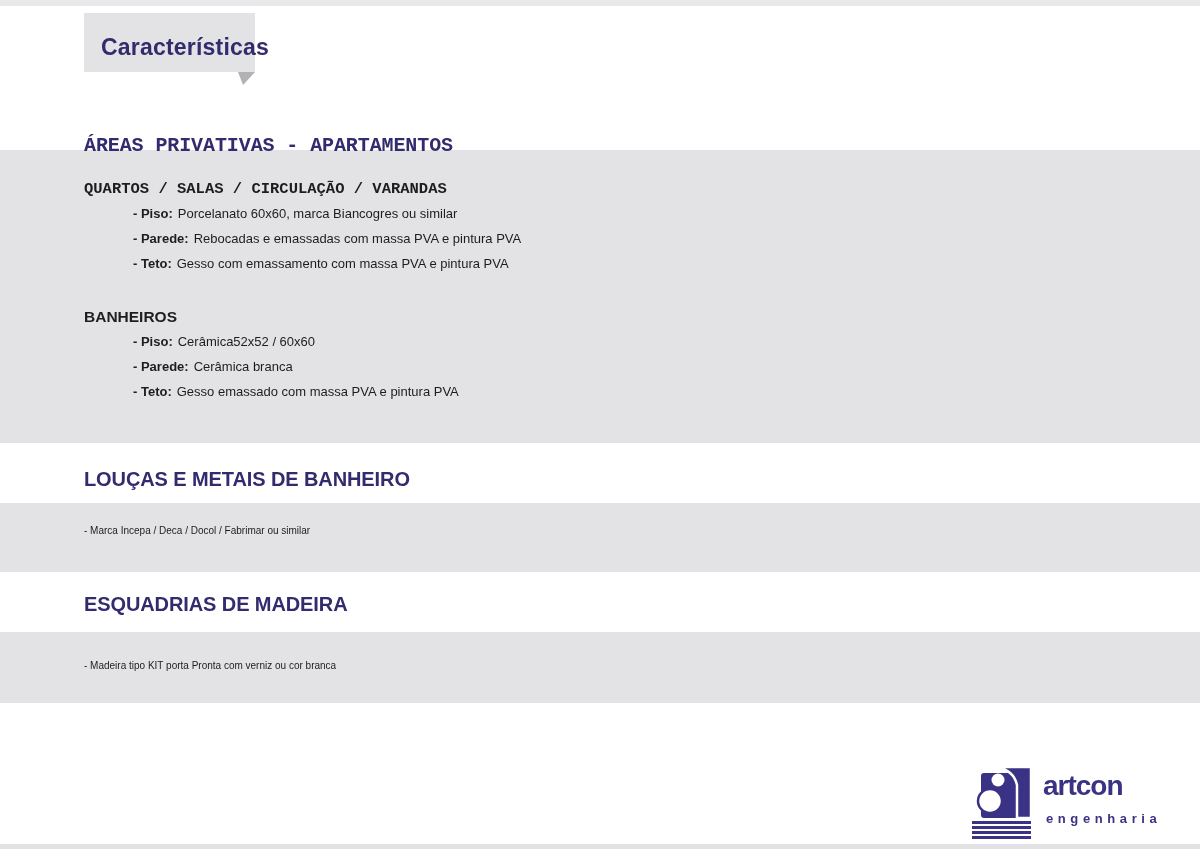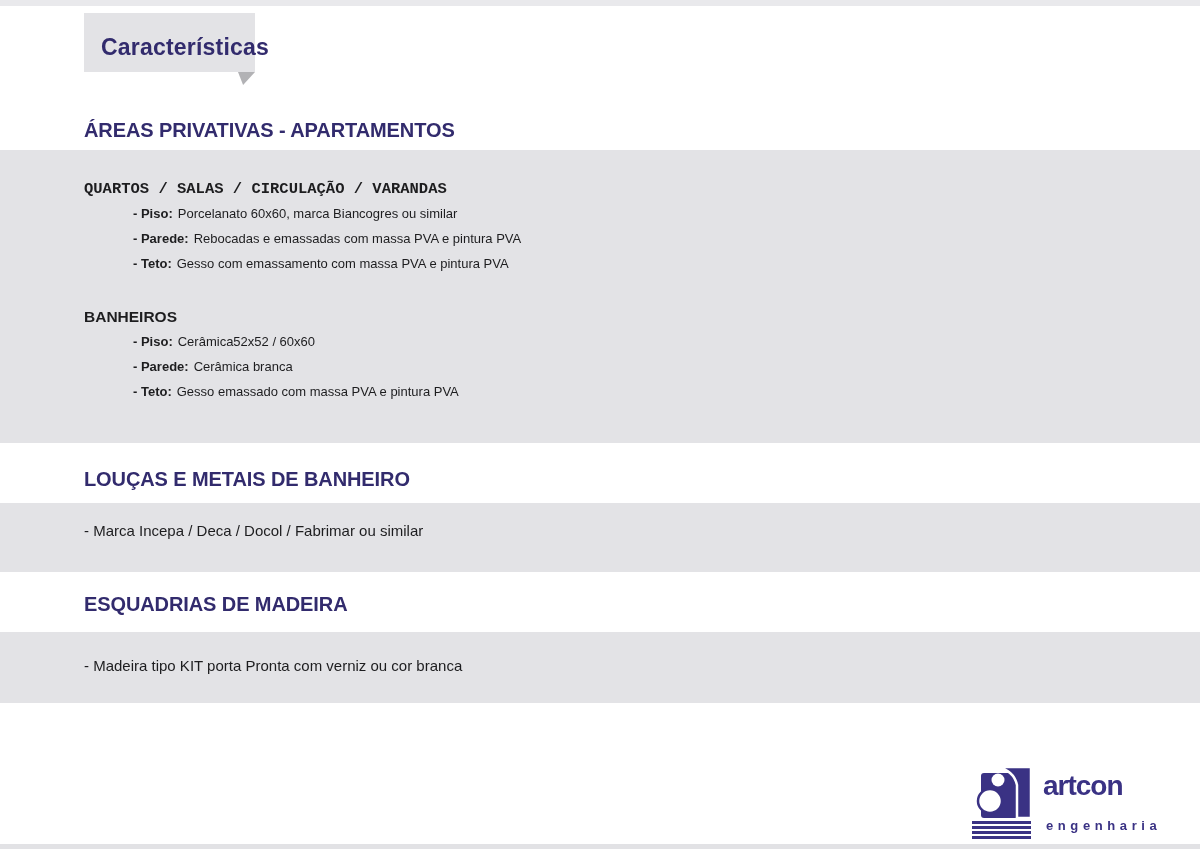--- a/index.html
+++ b/index.html
@@ -42,21 +42,21 @@
   #band-areas{top:150px;height:293px;}
   #band-loucas{top:503px;height:69px;}
   #band-esquadrias{top:632px;height:71px;}
 
   
   .heading{
     position:absolute;left:84px;line-height:24px;
     font-size:20px;font-weight:bold;color:var(--accent-purple);
     letter-spacing:-.1px;white-space:nowrap;z-index:2;
   }
-  #h-areas{top:118px;}
+  #h-areas{top:134px;font-family:Liberation Mono, monospace;}
   #h-loucas{top:467px;}
   #h-esquadrias{top:592px;}
 
   .group-title{
     position:absolute;left:84px;line-height:20px;
     font-size:15.5px;font-weight:bold;color:var(--text-dark);
     white-space:nowrap;z-index:2;
   }
   #gt-quartos{top:179px;font-family:Liberation Mono, monospace;}
   #gt-banheiros{top:307px;}
@@ -69,40 +69,40 @@
   .spec .spec-text{margin-left:5px;}
   #spec-q-piso{top:204px;}
   #spec-q-parede{top:229px;}
   #spec-q-teto{top:254px;}
   #spec-b-piso{top:332px;}
   #spec-b-parede{top:357px;}
   #spec-b-teto{top:382px;}
 
   .body-line{
     position:absolute;left:84px;line-height:20px;
-    font-size:15px;color:var(--text-dark);white-space:nowrap;z-index:2;
+    font-size:10px;color:var(--text-dark);white-space:nowrap;z-index:2;
   }
   #body-loucas{top:521px;}
   #body-esquadrias{top:656px;}
 
   
   .logo{
     position:absolute;left:962px;top:765px;
     display:flex;align-items:flex-start;z-index:2;
   }
   .logo-mark{display:block;}
   .lp{fill:var(--logo-purple);}
   .logo-text{margin-left:5px;margin-top:3px;}
   .logo-wordmark{
     font-size:28px;font-weight:bold;line-height:36px;
     letter-spacing:-1px;color:var(--logo-purple);
   }
   .logo-subtitle{
     font-size:13px;font-weight:600;letter-spacing:4.6px;
-    color:var(--logo-purple);margin-top:14px;padding-left:3px;
+    color:var(--logo-purple);margin-top:7px;padding-left:3px;
     white-space:nowrap;
   }
 </style>
 </head>
 <body>
 
 <div class="edge edge-top"></div>
 
 <div class="tab">
   <span class="tab-label">Características</span>

